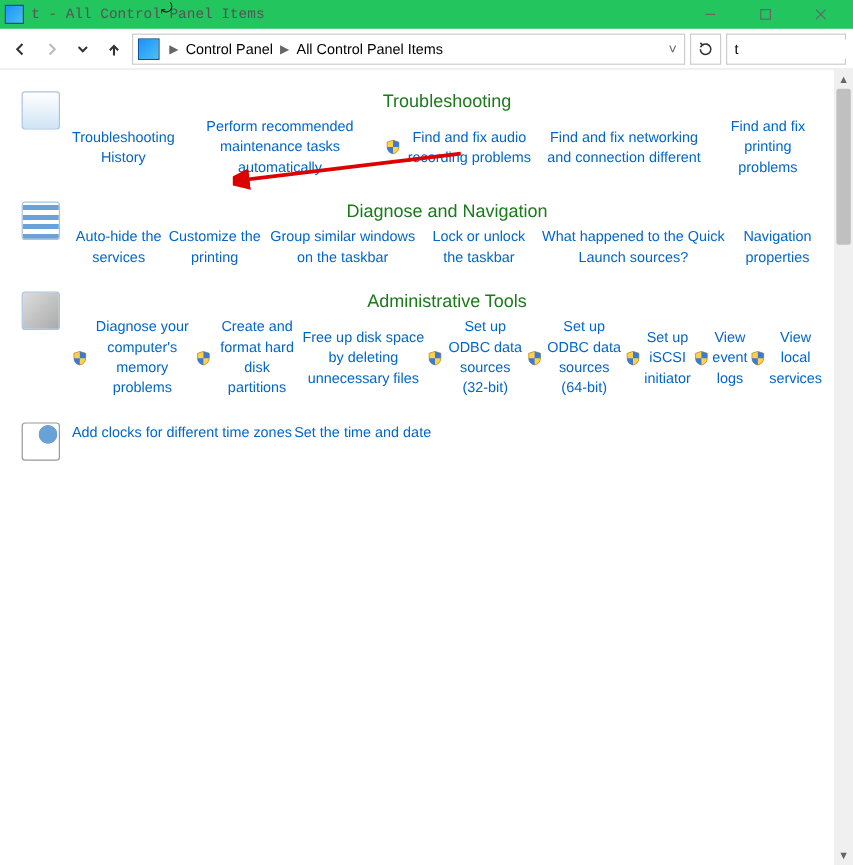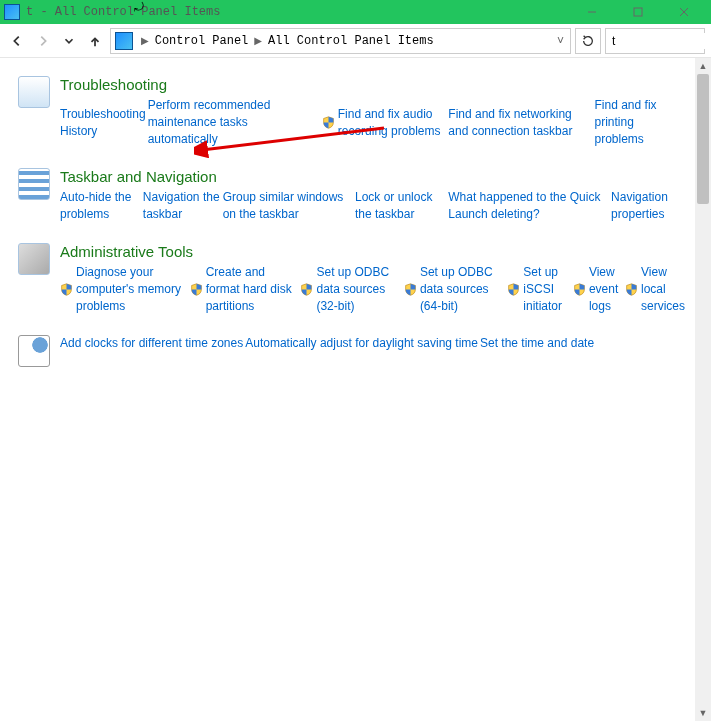--- a/index.html
+++ b/index.html
@@ -68,21 +68,20 @@
     background: linear-gradient(135deg,#1e90ff,#4ac1f0);
     border:1px solid #0b5394;
   }
   .bc-sep {
     color:#666; padding:0 4px; font-size:10px;
   }
   .bc-item {
     padding:0 2px;
     color:#000;
     font-size:12px;
-    font-family:Liberation Mono, monospace;
   }
   .bc-drop {
     margin-left:auto;
     padding:0 6px;
     color:#666;
   }
   .refresh-btn {
     width:26px;height:26px;
     border:1px solid #ccc;
     display:flex;align-items:center;justify-content:center;
@@ -104,20 +103,21 @@
   .content-area {
     position:relative;
     height: calc(721px - 24px - 34px);
     overflow:hidden;
   }
   .scroll-area {
     position:absolute;
     left:0; right:16px; top:0; bottom:0;
     overflow:hidden;
     padding: 18px 10px 10px 18px;
+    text-align: center;
   }
   .vscroll {
     position:absolute;
     right:0; top:0; bottom:0;
     width:16px;
     background:#f0f0f0;
   }
   .vscroll .up, .vscroll .down {
     height:16px;
     display:flex;align-items:center;justify-content:center;
@@ -276,47 +276,47 @@
             </div>
             <div class="link-item">
               <svg class="shield" viewBox="0 0 16 16">
                 <path d="M8 1 L14 3 V8 C14 12 11 14.5 8 15 C5 14.5 2 12 2 8 V3 Z" fill="#ffd24d" stroke="#b07800" stroke-width="0.7"></path>
                 <path d="M8 1 L14 3 V8 L8 8 Z" fill="#3a7bd5"></path>
                 <path d="M2 8 L8 8 L8 15 C5 14.5 2 12 2 8 Z" fill="#3a7bd5"></path>
               </svg>
               <span>Find and fix audio recording problems</span>
             </div>
             <div class="link-item">
-              <span>Find and fix networking and connection taskbar</span>
+              <span>Find and fix networking and connection different</span>
             </div>
             <div class="link-item">
               <span>Find and fix printing problems</span>
             </div>
           </div>
         </div>
       </div>
       <div class="group">
         <div class="group-icon ico-taskbar"></div>
         <div class="group-body">
-          <div class="group-title">Taskbar and Navigation</div>
+          <div class="group-title">Diagnose and Navigation</div>
           <div class="link-list">
             <div class="link-item">
-              <span>Auto-hide the problems</span>
-            </div>
-            <div class="link-item">
-              <span>Navigation the taskbar</span>
+              <span>Auto-hide the services</span>
+            </div>
+            <div class="link-item">
+              <span>Customize the printing</span>
             </div>
             <div class="link-item">
               <span>Group similar windows on the taskbar</span>
             </div>
             <div class="link-item">
               <span>Lock or unlock the taskbar</span>
             </div>
             <div class="link-item">
-              <span>What happened to the Quick Launch deleting?</span>
+              <span>What happened to the Quick Launch sources?</span>
             </div>
             <div class="link-item">
               <span>Navigation properties</span>
             </div>
           </div>
         </div>
       </div>
       <div class="group">
         <div class="group-icon ico-admin"></div>
         <div class="group-body">
@@ -332,20 +332,23 @@
             </div>
             <div class="link-item">
               <svg class="shield" viewBox="0 0 16 16">
                 <path d="M8 1 L14 3 V8 C14 12 11 14.5 8 15 C5 14.5 2 12 2 8 V3 Z" fill="#ffd24d" stroke="#b07800" stroke-width="0.7"></path>
                 <path d="M8 1 L14 3 V8 L8 8 Z" fill="#3a7bd5"></path>
                 <path d="M2 8 L8 8 L8 15 C5 14.5 2 12 2 8 Z" fill="#3a7bd5"></path>
               </svg>
               <span>Create and format hard disk partitions</span>
             </div>
             <div class="link-item">
+              <span>Free up disk space by deleting unnecessary files</span>
+            </div>
+            <div class="link-item">
               <svg class="shield" viewBox="0 0 16 16">
                 <path d="M8 1 L14 3 V8 C14 12 11 14.5 8 15 C5 14.5 2 12 2 8 V3 Z" fill="#ffd24d" stroke="#b07800" stroke-width="0.7"></path>
                 <path d="M8 1 L14 3 V8 L8 8 Z" fill="#3a7bd5"></path>
                 <path d="M2 8 L8 8 L8 15 C5 14.5 2 12 2 8 Z" fill="#3a7bd5"></path>
               </svg>
               <span>Set up ODBC data sources (32-bit)</span>
             </div>
             <div class="link-item">
               <svg class="shield" viewBox="0 0 16 16">
                 <path d="M8 1 L14 3 V8 C14 12 11 14.5 8 15 C5 14.5 2 12 2 8 V3 Z" fill="#ffd24d" stroke="#b07800" stroke-width="0.7"></path>
@@ -380,23 +383,20 @@
             </div>
           </div>
         </div>
       </div>
       <div class="group">
         <div class="group-icon ico-date"></div>
         <div class="group-body">
           <div class="link-list">
             <div class="link-item">
               <span>Add clocks for different time zones</span>
-            </div>
-            <div class="link-item">
-              <span>Automatically adjust for daylight saving time</span>
             </div>
             <div class="link-item">
               <span>Set the time and date</span>
             </div>
           </div>
         </div>
       </div>
     </div>
   <div class="vscroll">
     <div class="up">▲</div>

